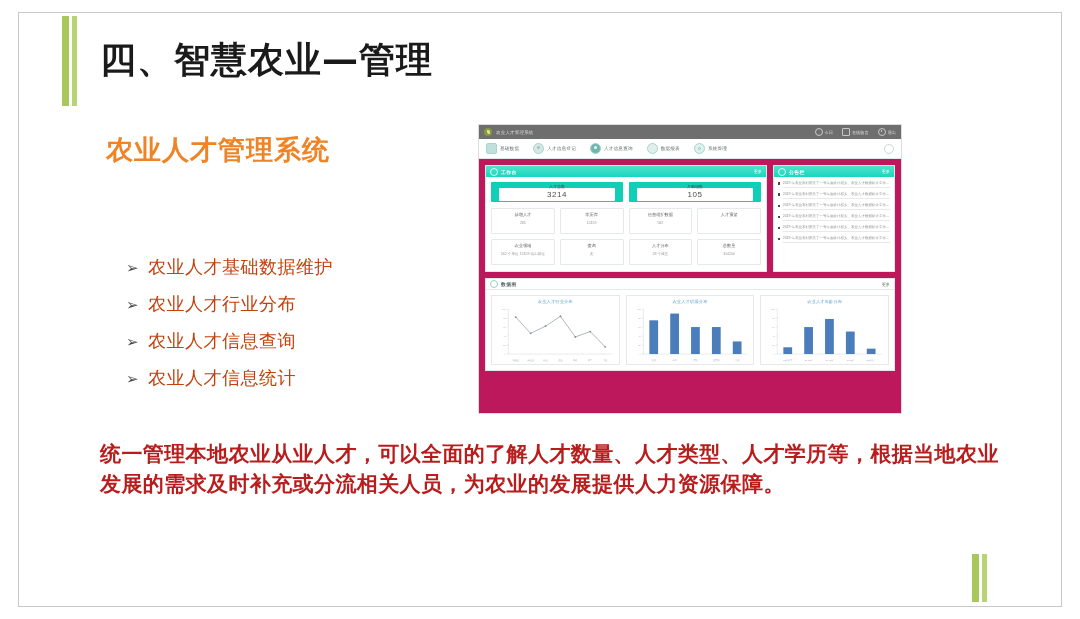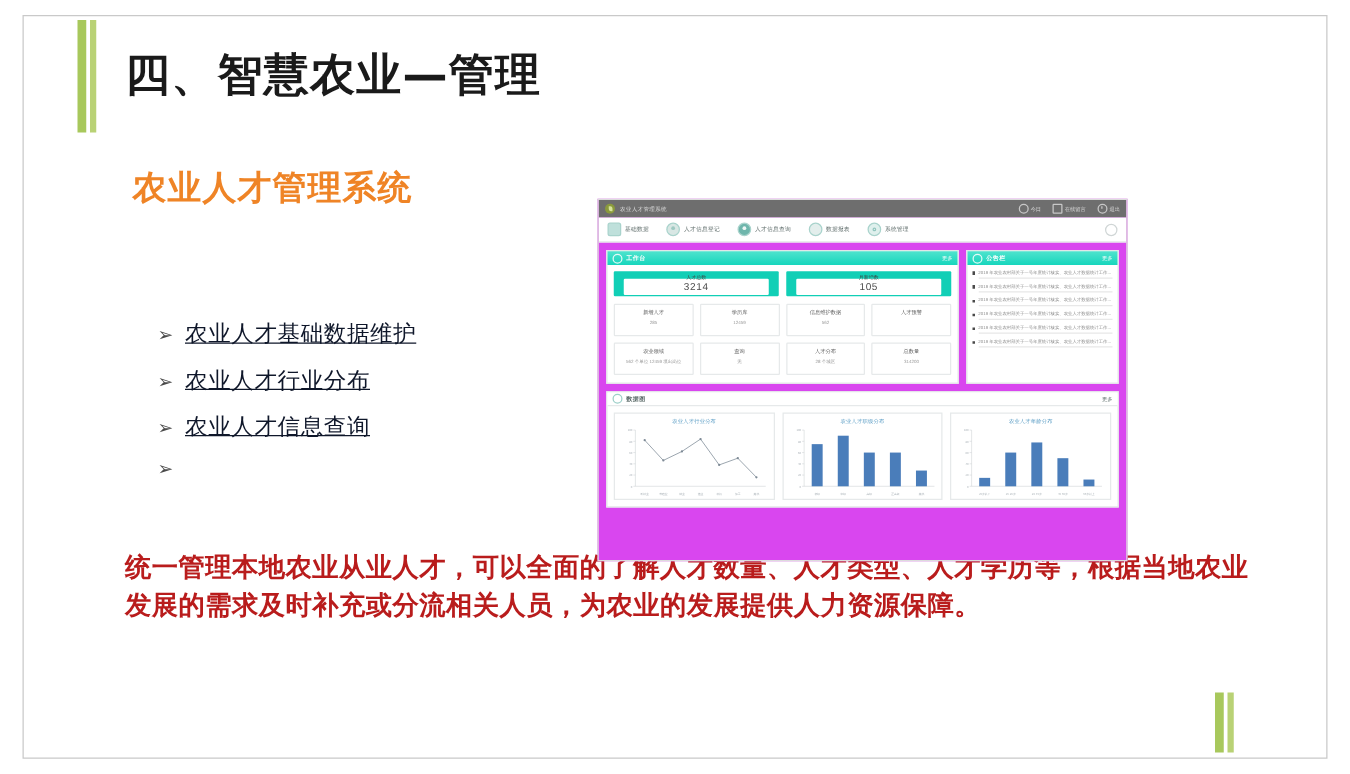--- a/index.html
+++ b/index.html
@@ -53,43 +53,41 @@
   .bullets{position:absolute;left:126px;top:255px;}
   .bullet-row{
     display:flex;align-items:baseline;
     margin-bottom:13px;
   }
   .bullet-mark{
     color:#4a4a4a;font-size:15px;width:22px;
     font-family:"DejaVu Sans",sans-serif;
   }
   .bullet-text{
-    font-size:18px;color:#0f172a;letter-spacing:0.5px;
+    font-size:18px;color:#c2410c;letter-spacing:0.5px;
     font-family:"DejaVu Serif","Liberation Serif",serif;
-    text-decoration:underline;
   }
   
   .green-para{
     position:absolute;left:100px;top:440px;width:900px;
     font-size:21px;font-weight:bold;color:#b91c1c;
     line-height:1.42;letter-spacing:0.4px;
     font-family:"DejaVu Sans","Liberation Sans",sans-serif;
   }
 
   
   .app{
     position:absolute;left:478px;top:124px;
     width:424px;height:290px;
-    background:#d946ef;
+    background:#be185d;
     border:1px solid #dcdcdc;
     box-sizing:border-box;
     overflow:hidden;
     font-size:4px;
     color:#6b6b6b;
-    margin-top:35px;
   }
   .app-titlebar{
     height:14px;background:#6e6e6e;
     display:flex;align-items:center;
     padding:0 5px;box-sizing:border-box;
     color:#e8e8e8;
   }
   .app-logo{
     width:8px;height:8px;border-radius:50%;
     background:#8a9a3c;margin-right:4px;flex:0 0 auto;
@@ -269,20 +267,21 @@
     <div class="bullet-row">
       <span class="bullet-mark">➢</span>
       <span class="bullet-text">农业人才行业分布</span>
     </div>
     <div class="bullet-row">
       <span class="bullet-mark">➢</span>
       <span class="bullet-text">农业人才信息查询</span>
     </div>
     <div class="bullet-row">
       <span class="bullet-mark">➢</span>
+      <span class="bullet-text">农业人才信息统计</span>
     </div>
   </div>
 
   <div class="green-para">统一管理本地农业从业人才，可以全面的了解人才数量、人才类型、人才学历等，根据当地农业发展的需求及时补充或分流相关人员，为农业的发展提供人力资源保障。</div>
 
   <div class="app">
 
     <div class="app-titlebar">
       <span class="app-logo"></span>
       <span class="app-name">农业人才管理系统</span>

